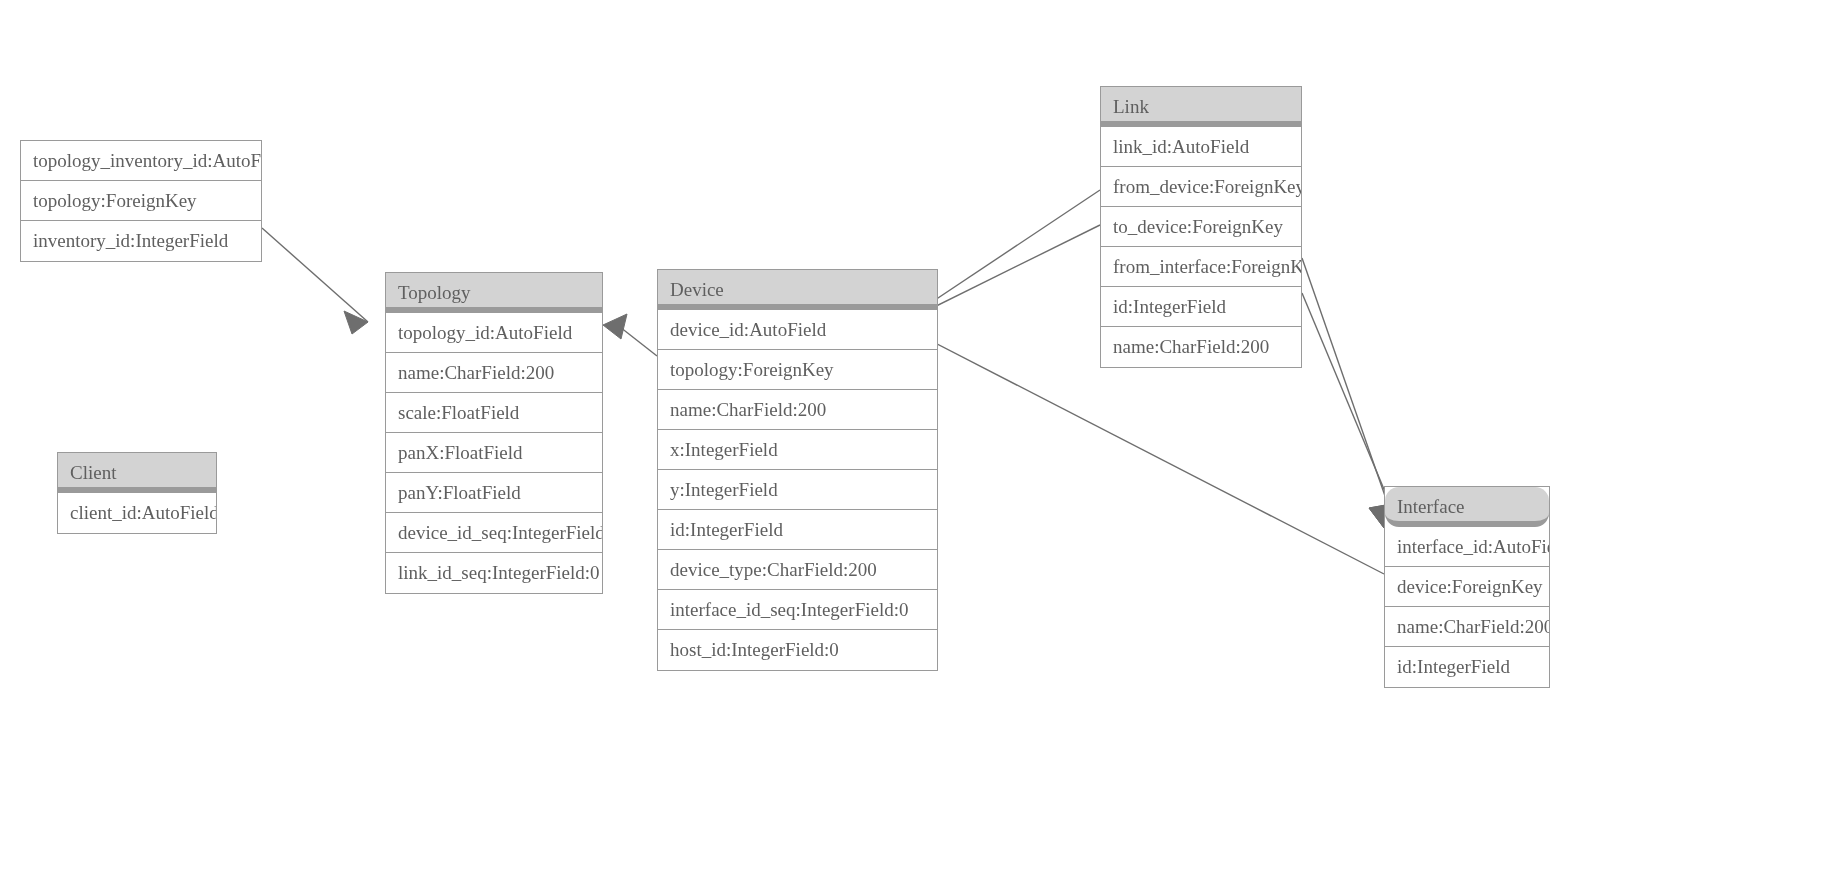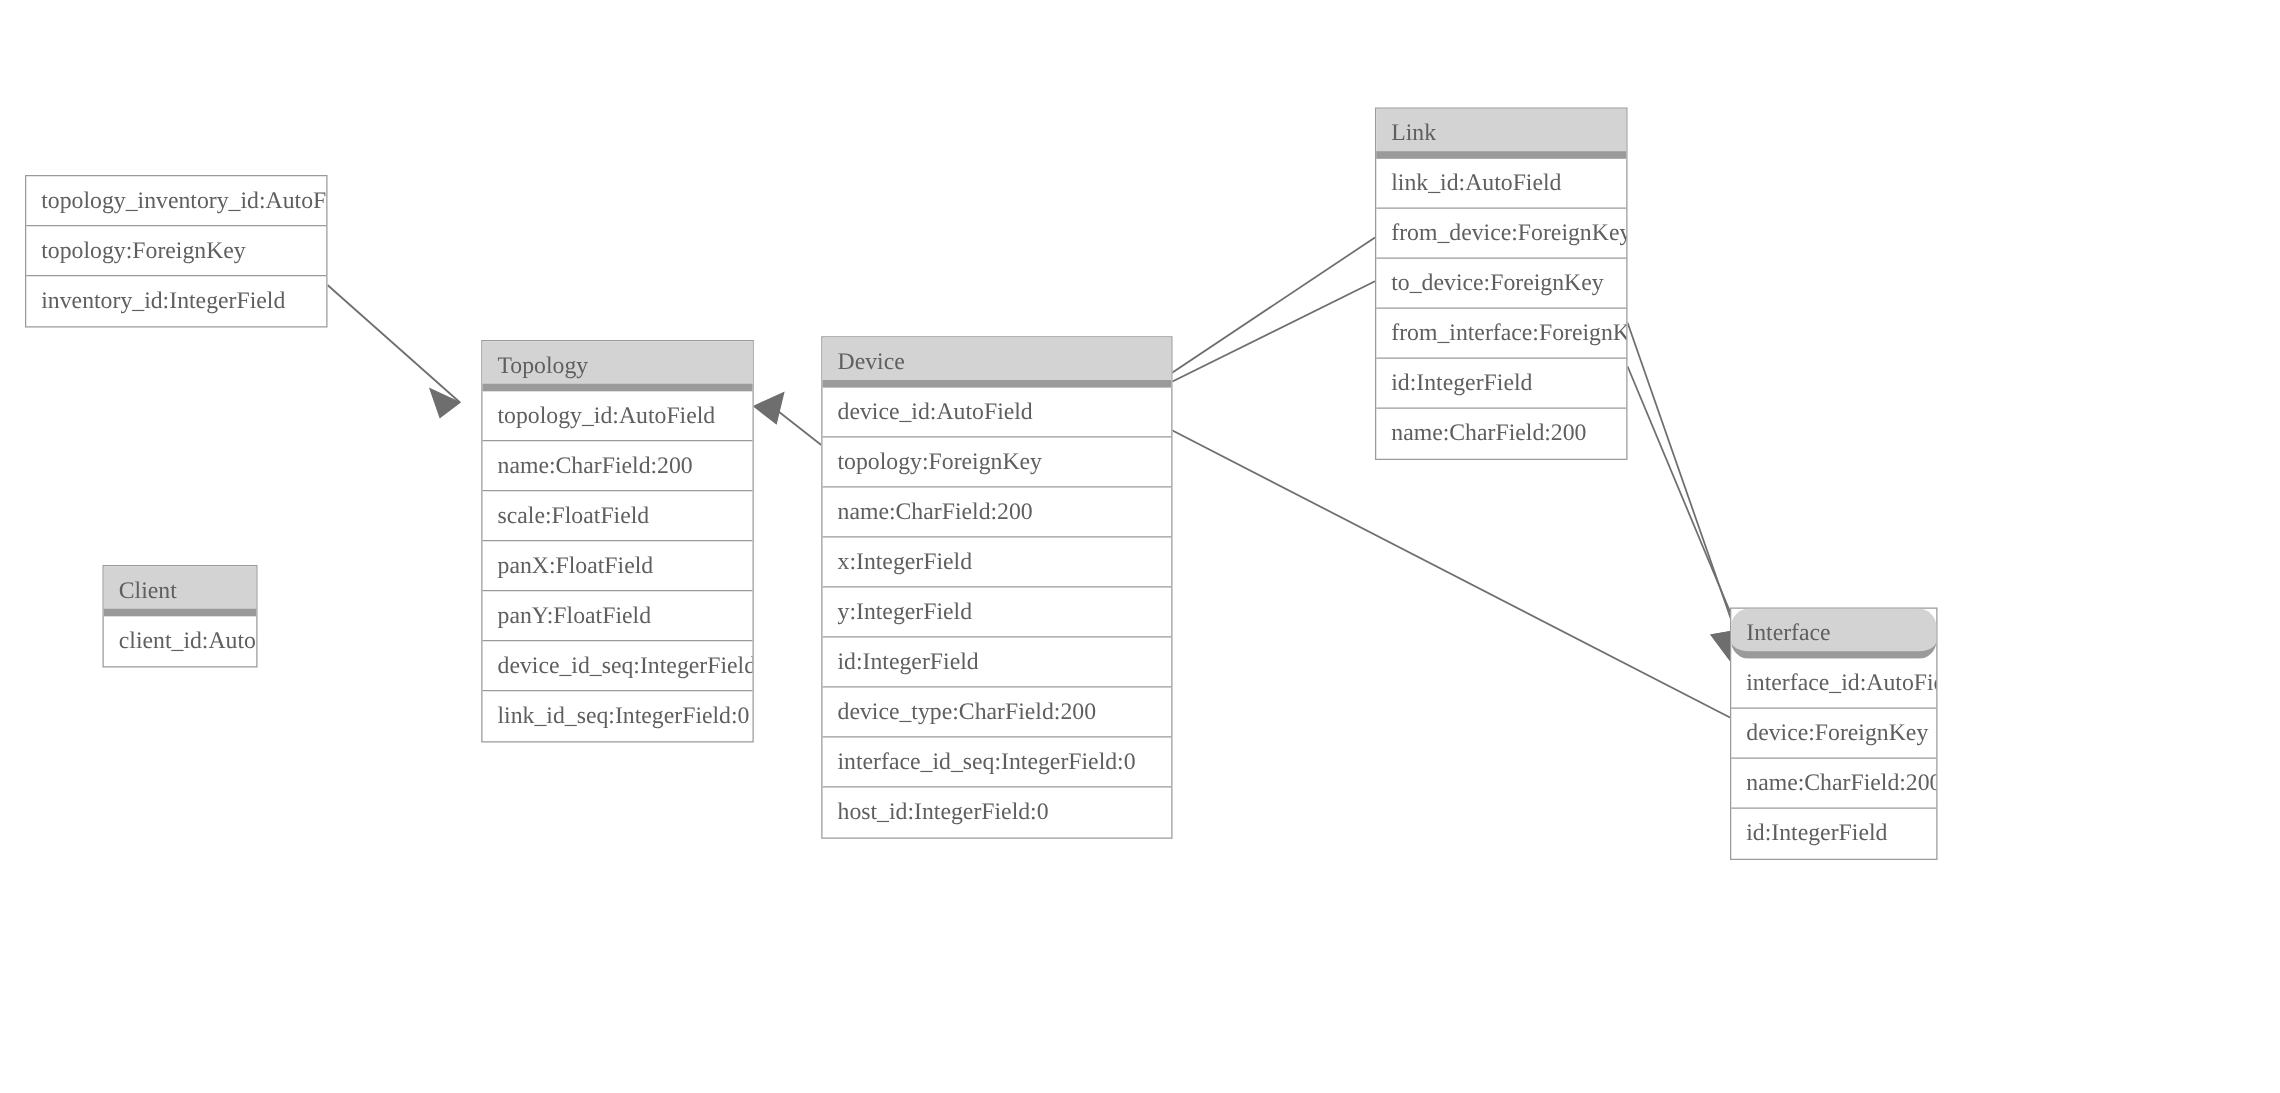--- a/index.html
+++ b/index.html
@@ -95,21 +95,21 @@
         <div class="entity-rows">
           <div class="entity-row" style="color: rgb(95, 95, 95); border-bottom-color: rgb(154, 154, 154);">topology_id:AutoField</div>
           <div class="entity-row" style="color: rgb(95, 95, 95); border-bottom-color: rgb(154, 154, 154);">name:CharField:200</div>
           <div class="entity-row" style="color: rgb(95, 95, 95); border-bottom-color: rgb(154, 154, 154);">scale:FloatField</div>
           <div class="entity-row" style="color: rgb(95, 95, 95); border-bottom-color: rgb(154, 154, 154);">panX:FloatField</div>
           <div class="entity-row" style="color: rgb(95, 95, 95); border-bottom-color: rgb(154, 154, 154);">panY:FloatField</div>
           <div class="entity-row" style="color: rgb(95, 95, 95); border-bottom-color: rgb(154, 154, 154);">device_id_seq:IntegerField:0</div>
           <div class="entity-row" style="color: rgb(95, 95, 95); border-bottom-color: rgb(154, 154, 154); text-align: right;">link_id_seq:IntegerField:0</div>
         </div>
       </div>
-      <div class="entity" style="left: 82px; top: 452px; width: 124px; border-color: rgb(154, 154, 154); background: rgb(255, 255, 255);">
+      <div class="entity" style="left: 57px; top: 452px; width: 160px; border-color: rgb(154, 154, 154); background: rgb(255, 255, 255);">
         <div class="entity-title" style="background: rgb(211, 211, 211); color: rgb(95, 95, 95); border-bottom-color: rgb(154, 154, 154);">Client</div>
         <div class="entity-rows">
           <div class="entity-row" style="color: rgb(95, 95, 95); border-bottom-color: rgb(154, 154, 154);">client_id:AutoField</div>
         </div>
       </div>
       <div class="entity" style="left: 657px; top: 269px; width: 281px; border-color: rgb(154, 154, 154); background: rgb(255, 255, 255);">
         <div class="entity-title" style="background: rgb(211, 211, 211); color: rgb(95, 95, 95); border-bottom-color: rgb(154, 154, 154);">Device</div>
         <div class="entity-rows">
           <div class="entity-row" style="color: rgb(95, 95, 95); border-bottom-color: rgb(154, 154, 154);">device_id:AutoField</div>
           <div class="entity-row" style="color: rgb(95, 95, 95); border-bottom-color: rgb(154, 154, 154);">topology:ForeignKey</div>

